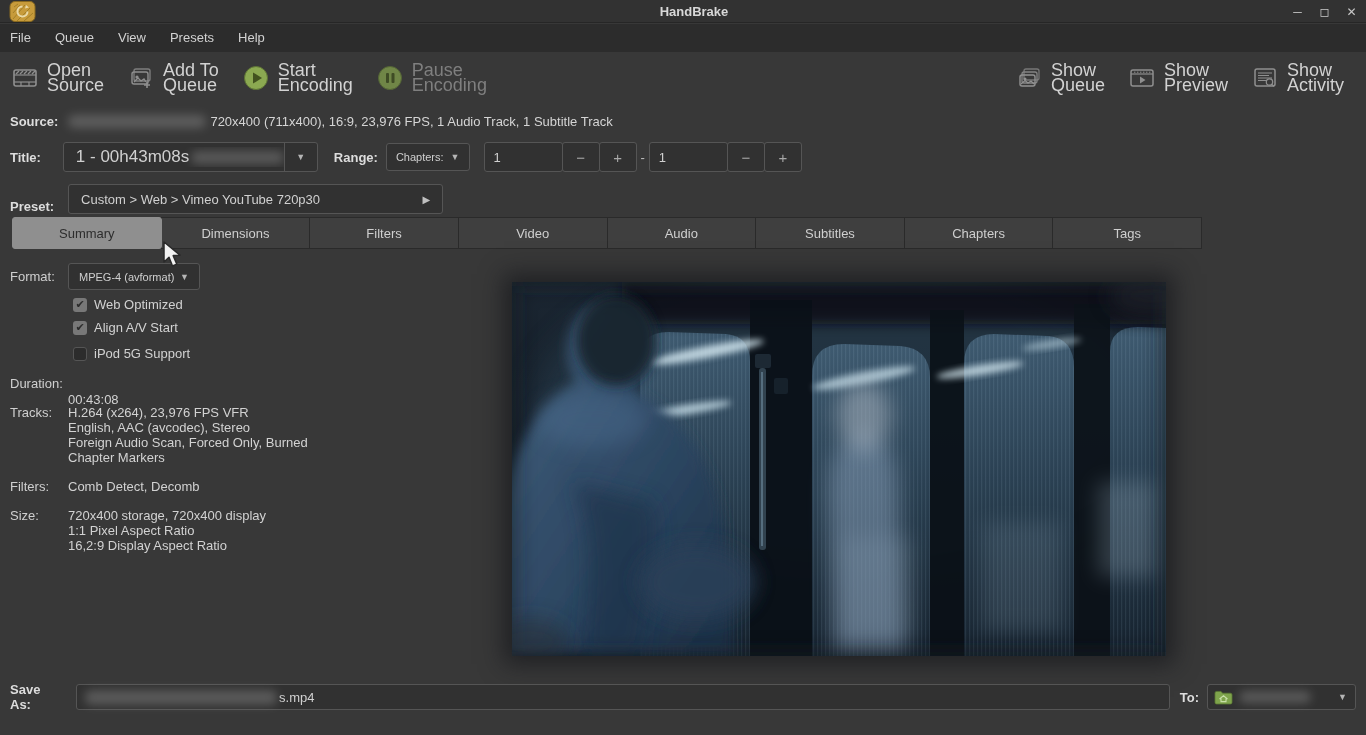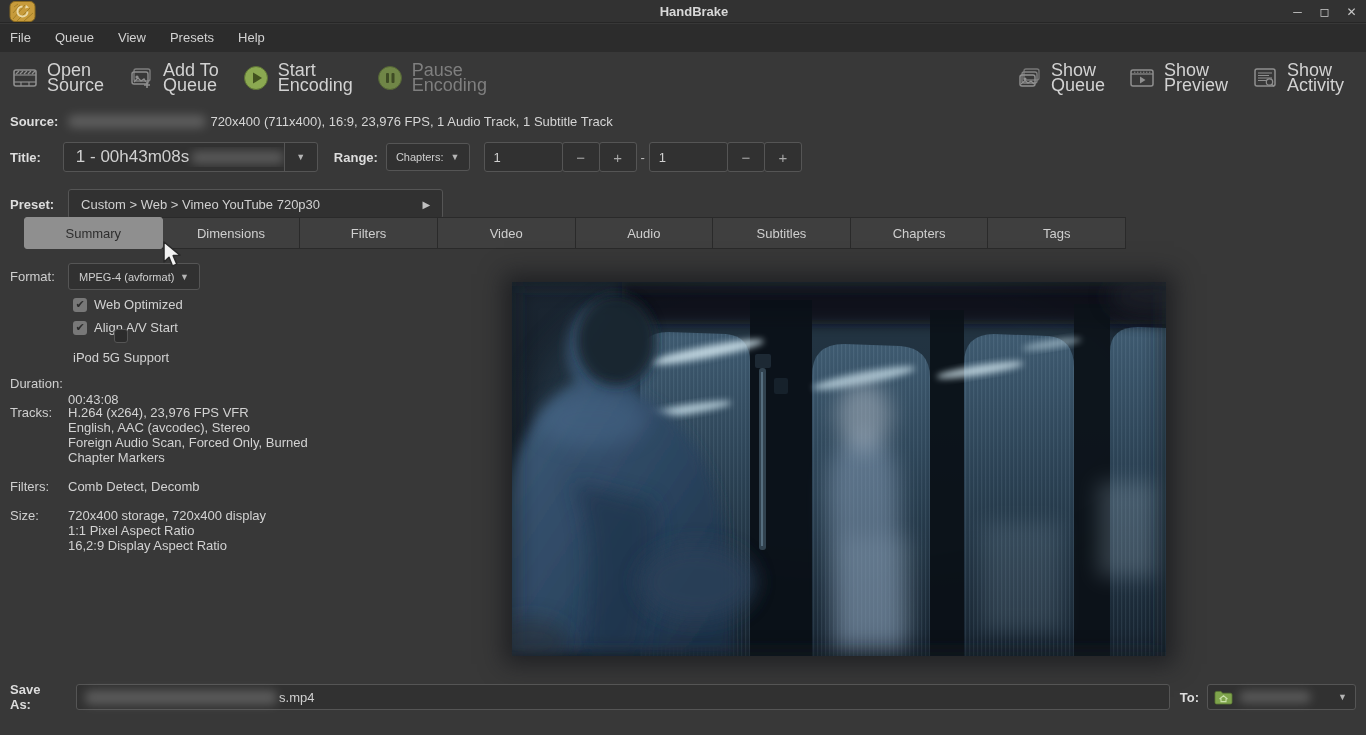--- a/index.html
+++ b/index.html
@@ -49,26 +49,26 @@
   .title-combo .arrow-sect { width:33px; height:100%; border-left:1px solid #555;
     display:flex; align-items:center; justify-content:center; }
   .range-lbl { margin-left:16px; }
   .chapters-dd { margin-left:8px; height:28px; padding:0 9px; display:flex; align-items:center; gap:7px;
     font-size:11px; }
   .spin-field { width:79px; height:30px; padding-left:9px; font-size:13px; display:flex; align-items:center; }
   .spin-btn { width:38px; height:30px; display:flex; align-items:center; justify-content:center;
     color:#a8a8a8; font-size:15px; margin-left:-1px; }
   .range-sep { margin:0 4px; color:#c0c0c0; font-size:13px; }
 
-  .preset-row { position:absolute; left:10px; top:178px; height:36px; display:flex; align-items:center;margin-top:8px; }
+  .preset-row { position:absolute; left:10px; top:178px; height:36px; display:flex; align-items:flex-end; }
   .preset-combo { width:375px; margin-left:14px; padding:0 12px; justify-content:space-between; font-size:13px; }
   .preset-arrow { color:#c0c0c0; font-size:10px; }
 
   
-  .tabs { position:absolute; left:24px; top:217px; width:1102px; height:32px; display:flex; }
+  .tabs { position:absolute; left:12px; top:217px; width:1190px; height:32px; display:flex; }
   .tab { flex:1; background:#3f3f3f; border:1px solid #2a2a2a; margin-left:-1px; color:#cfcfcf;
     font-size:13px; display:flex; align-items:center; justify-content:center; }
   .tab:first-child { margin-left:0; }
   .tab.active { background:#8f8f8f; color:#2d2d2d; border-color:#8f8f8f; border-radius:3px; z-index:2; }
 
   
   .sum-lbl { position:absolute; left:10px; font-size:13px; color:#cfcfcf; }
   .sum-val { position:absolute; left:68px; font-size:13px; color:#d2d2d2; line-height:15px; }
   .format-dd { position:absolute; left:68px; top:263px; width:132px; height:27px; padding:0 10px;
     display:flex; align-items:center; justify-content:space-between; font-size:11px; }
@@ -289,21 +289,21 @@
       <span>✔</span>
     </div>
     <span class="cb-lbl">Web Optimized</span>
   </div>
   <div class="cb-row" style="top:320px;">
     <div class="cb on">
       <span>✔</span>
     </div>
     <span class="cb-lbl">Align A/V Start</span>
   </div>
-  <div class="cb-row" style="top:329px;flex-direction:column;">
+  <div class="cb-row" style="top:346px;">
     <div class="cb off"></div>
     <span class="cb-lbl">iPod 5G Support</span>
   </div>
 
   <div class="sum-lbl" style="top:376px;">Duration:</div>
   <div class="sum-val" style="top:392px;">00:43:08</div>
 
   <div class="sum-lbl" style="top:405px;">Tracks:</div>
   <div class="sum-val" style="top:405px;">
     <div>H.264 (x264), 23,976 FPS VFR</div>

